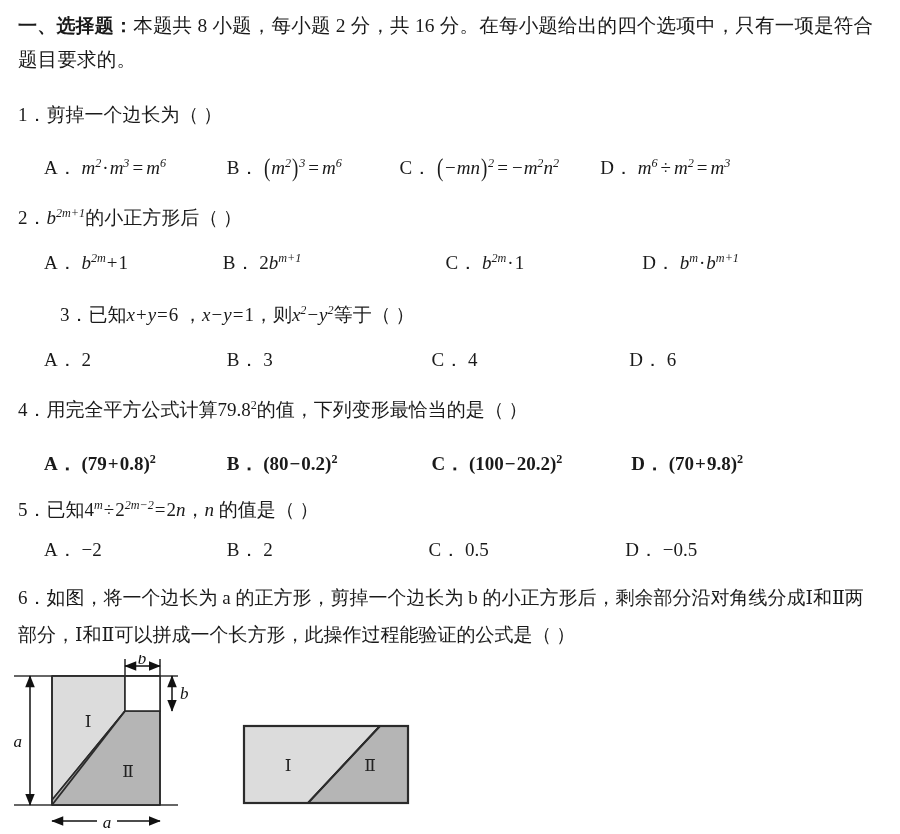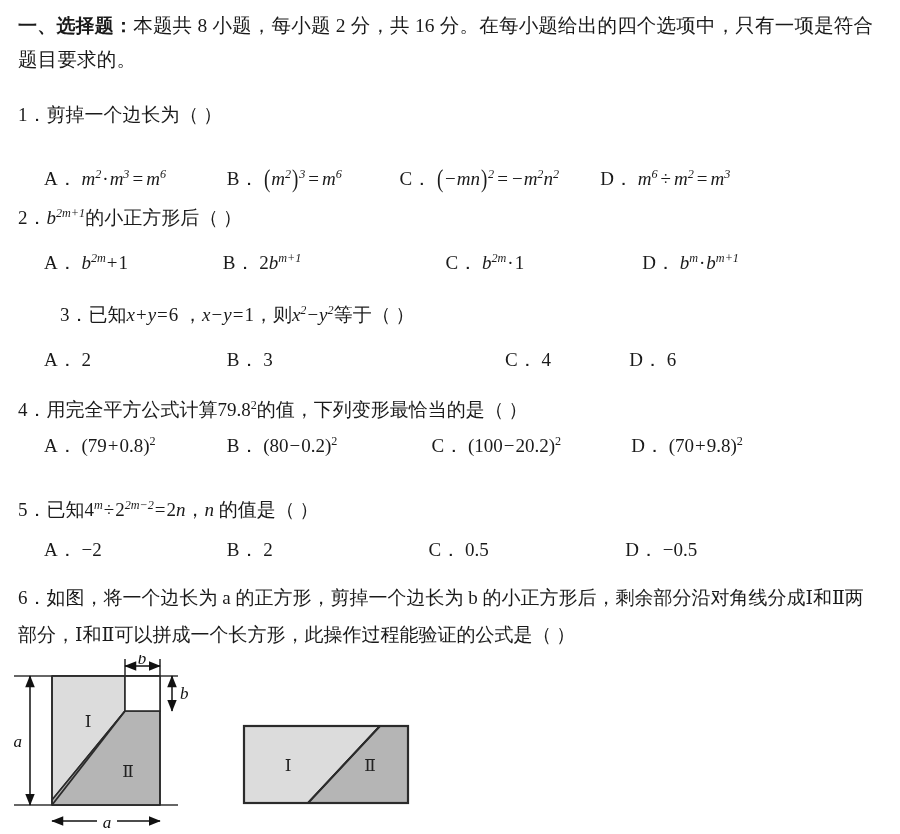--- a/index.html
+++ b/index.html
@@ -109,21 +109,21 @@
 
 <div class="page">
 
   <div class="section-head">
     <span class="strong">一、</span><span class="strong">选择题：</span><span>本题共 8 小题，每小题 2 分，共 16 分。在每小题给出的四个选项中，只有一项是符合题目要求的。</span>
   </div>
 
   <div class="q-stem" style="top:98px;">
     <span>1．</span><span>剪掉一个边长为（ ）</span>
   </div>
-  <div class="q-opts" style="top:148px;margin-top:11px;">
+  <div class="q-opts" style="top:148px;">
     <span class="opt" style="width:178px;">
       <span class="lbl">A．</span>
       <span class="mi"><i class="m">m</i><sup>2</sup><span class="op">·</span><i class="m">m</i><sup>3</sup><span class="opsp">=</span><i class="m">m</i><sup>6</sup></span>
     </span>
     <span class="opt" style="width:168px;">
       <span class="lbl">B．</span>
       <span class="mi"><span class="paren-big">(</span><i class="m">m</i><sup>2</sup><span class="paren-big">)</span><sup>3</sup><span class="opsp">=</span><i class="m">m</i><sup>6</sup></span>
     </span>
     <span class="opt" style="width:196px;">
       <span class="lbl">C．</span>
@@ -162,34 +162,34 @@
   </div>
   <div class="q-opts" style="top:345px;">
     <span class="opt" style="width:178px;">
       <span class="lbl">A．</span>
       <span class="num">2</span>
     </span>
     <span class="opt" style="width:200px;">
       <span class="lbl">B．</span>
       <span class="num">3</span>
     </span>
-    <span class="opt" style="width:193px;text-align:center;">
+    <span class="opt" style="width:193px;">
       <span class="lbl">C．</span>
       <span class="num">4</span>
     </span>
     <span class="opt">
       <span class="lbl">D．</span>
       <span class="num">6</span>
     </span>
   </div>
 
   <div class="q-stem" style="top:389px;">
     <span>4．</span><span>用完全平方公式计算<span class="num">79.8<sup class="nn">2</sup></span>的值，下列变形最恰当的是（ ）</span>
   </div>
-  <div class="q-opts" style="top:426px;">
+  <div class="q-opts" style="top:444px;font-weight:bold;">
     <span class="opt" style="width:178px;">
       <span class="lbl">A．</span>
       <span class="num">(79<span class="op">+</span>0.8)<sup class="nn">2</sup></span>
     </span>
     <span class="opt" style="width:200px;">
       <span class="lbl">B．</span>
       <span class="num">(80<span class="op">−</span>0.2)<sup class="nn">2</sup></span>
     </span>
     <span class="opt" style="width:195px;">
       <span class="lbl">C．</span>

